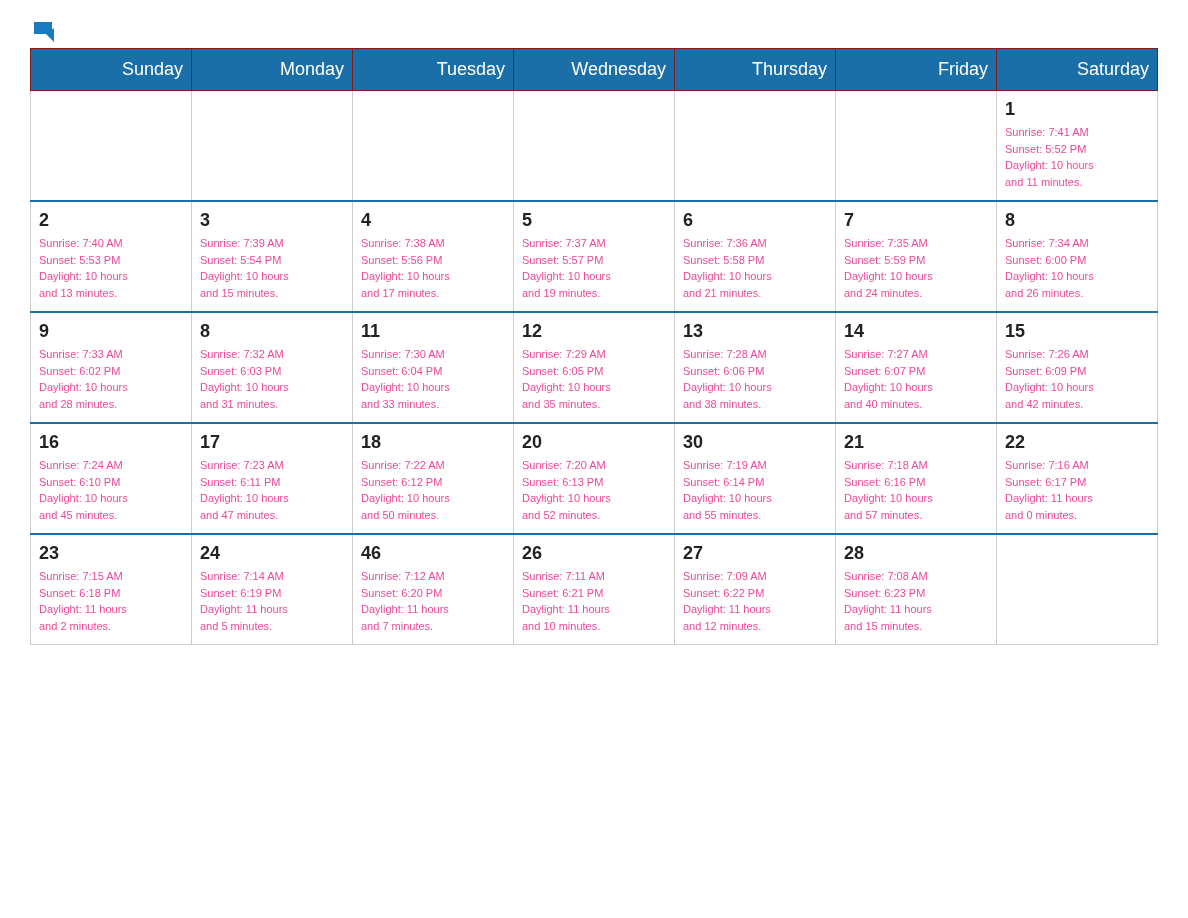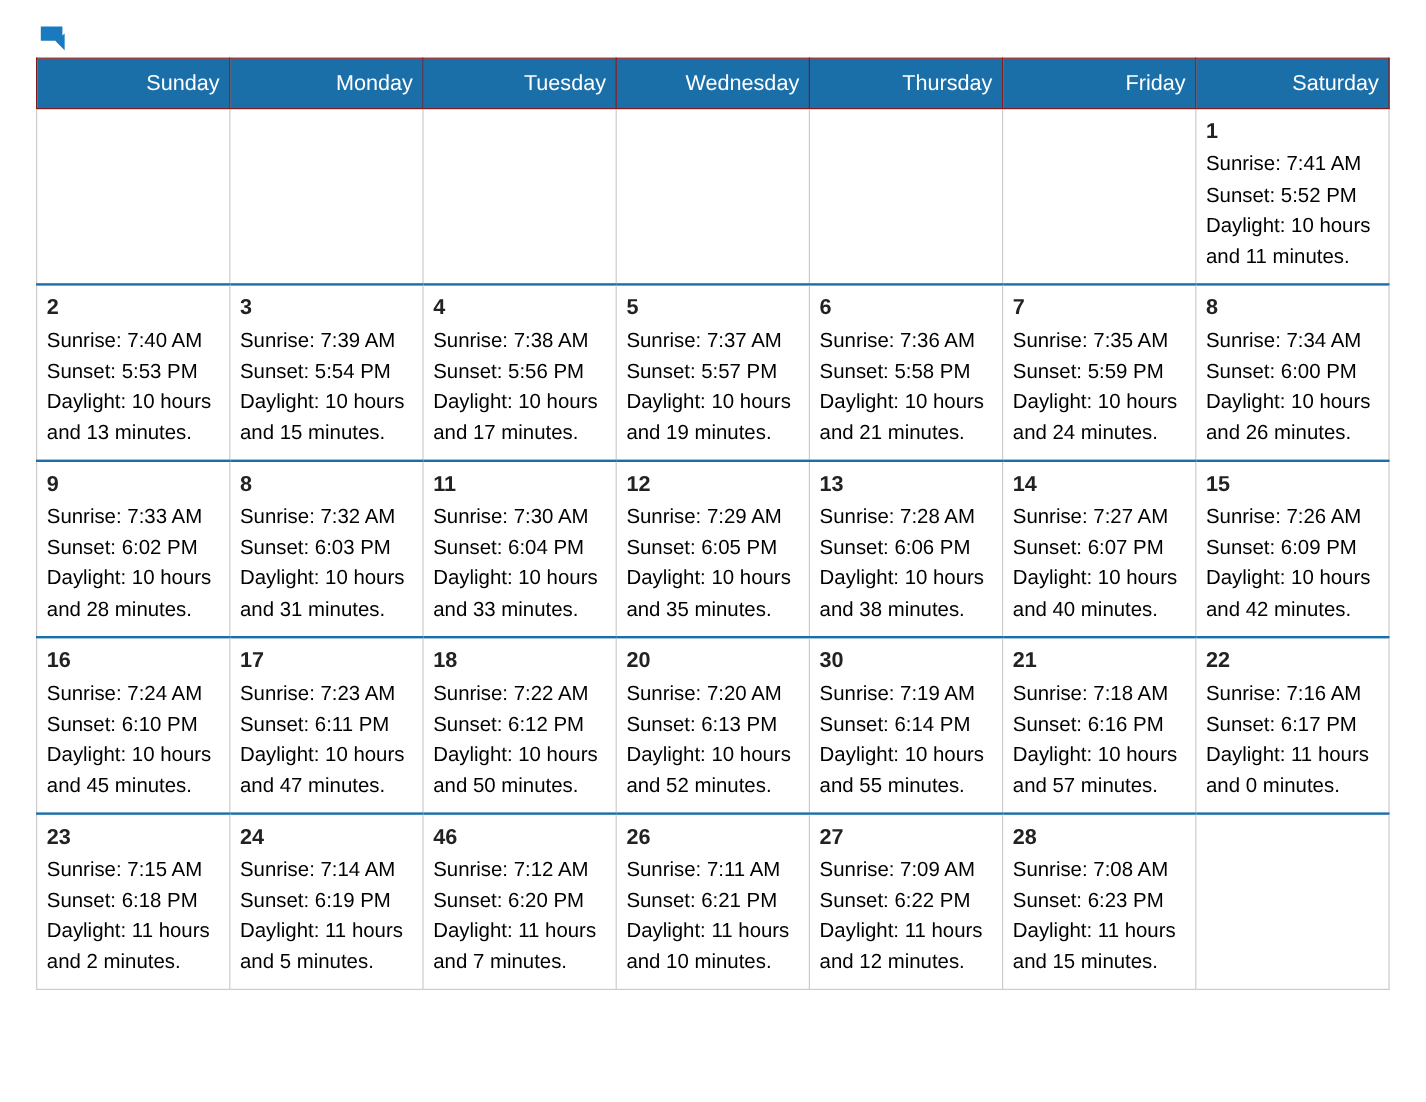--- a/index.html
+++ b/index.html
@@ -58,22 +58,22 @@
       border-top: none;
     }
     .day-number {
       font-size: 18px;
       font-weight: bold;
       color: #222;
       display: block;
       margin-bottom: 4px;
     }
     .day-info {
-      font-size: 17px;
-      color: #000000;
+      font-size: 11px;
+      color: #ec4899;
       line-height: 1.5;
     }
     .empty-cell {
       background: #f9f9f9;
     }
     .logo-wrapper {
       display: flex;
       flex-direction: column;
     }
     .logo-top-row {

